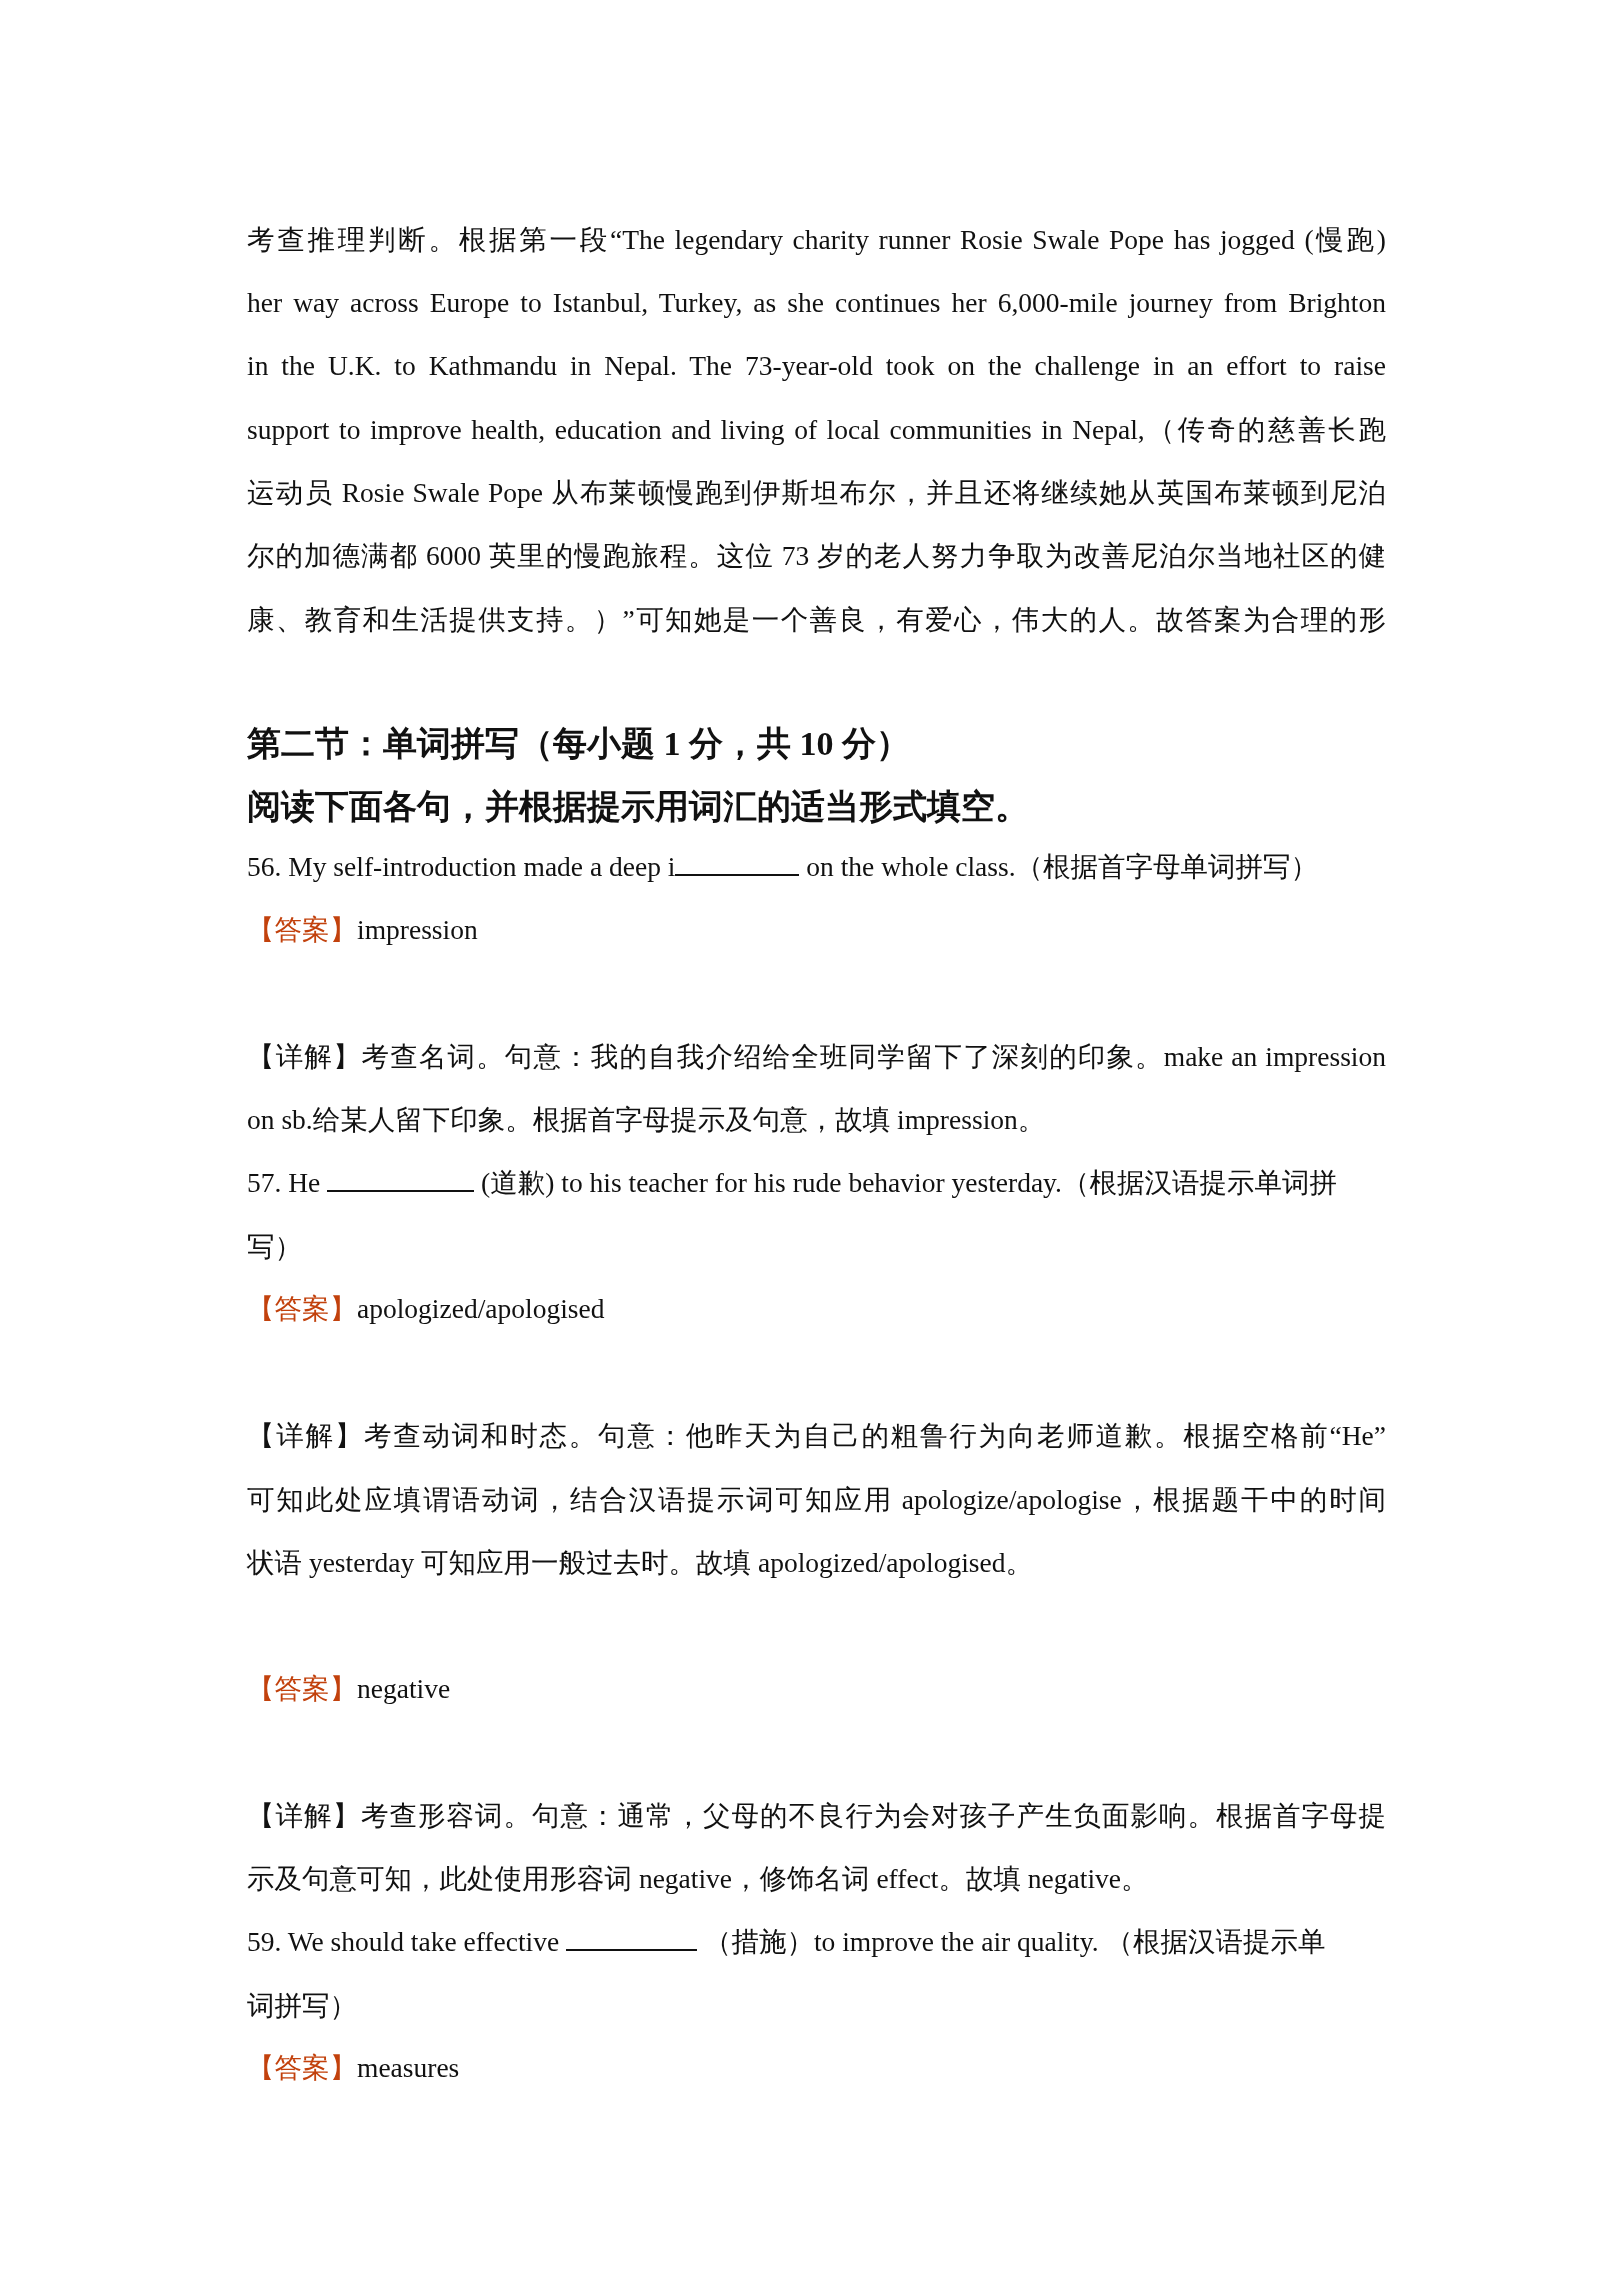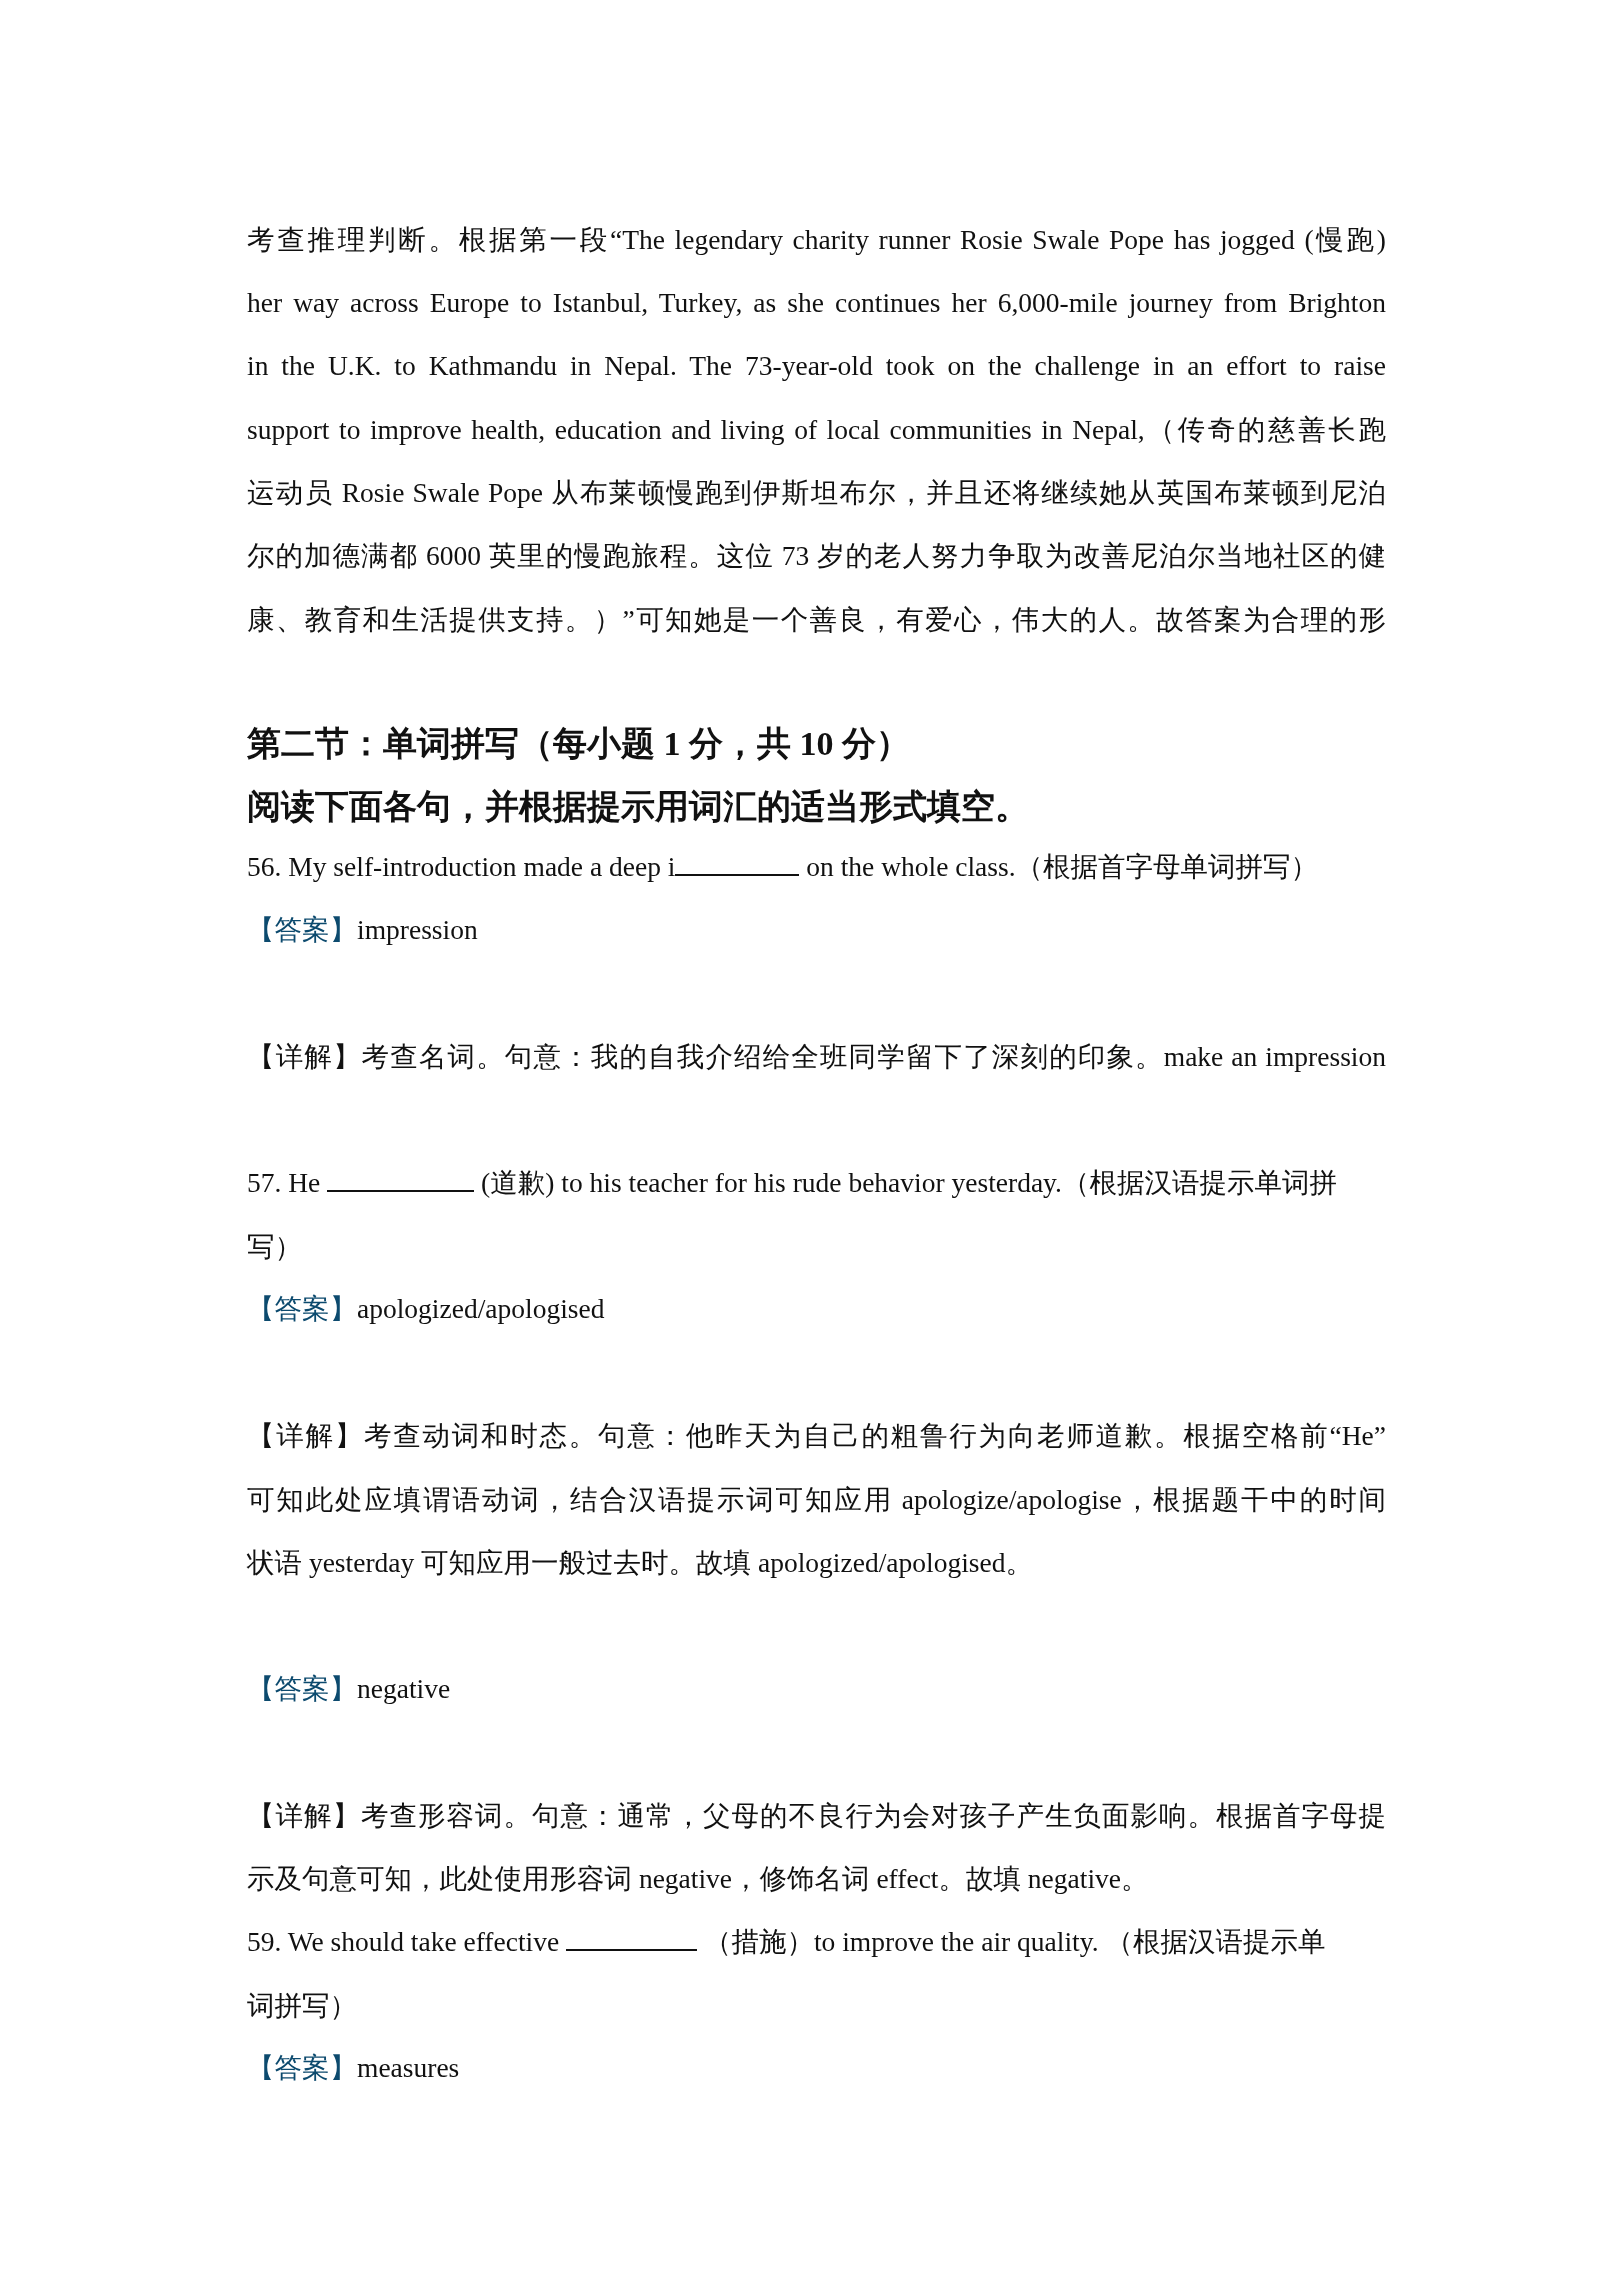--- a/index.html
+++ b/index.html
@@ -2,21 +2,21 @@
 <html style="font-size:10.5px"><head>
 <meta charset="utf-8">
 <style>
   html, body { margin: 0; padding: 0; background: #ffffff; }
   body { width: 1623px; height: 2295px; position: relative; overflow: hidden;
          font-family: "Liberation Serif", "DejaVu Serif", serif; color: #111; }
   .page { position: absolute; left: 0; top: 0; width: 1623px; height: 2295px; }
   .line { position: absolute; left: 247px; width: 1139px; font-size: 27.5px; line-height: 39px; white-space: nowrap; margin-top: 16px; }
   .justify { text-align: justify; text-align-last: justify; }
   .bold { font-weight: bold; font-size: 34px; }
-  .label-blue { color: #0c4a6e; font-family: Liberation Serif, serif; }
+  .label-blue { color: #c2410c; font-family: Liberation Serif, serif; }
   .blank { display: inline-block; border-bottom: 2px solid #111; height: 25px; vertical-align: baseline; }
 </style>
 </head>
 <body>
 
 <div class="page">
 
   <div class="line justify" style="top:204px">考查推理判断。根据第一段“The legendary charity runner Rosie Swale Pope has jogged (慢跑)</div>
   <div class="line justify" style="top:267px">her way across Europe to Istanbul, Turkey, as she continues her 6,000-mile journey from Brighton</div>
   <div class="line justify" style="top:330px">in the U.K. to Kathmandu in Nepal. The 73-year-old took on the challenge in an effort to raise</div>
@@ -32,20 +32,21 @@
     <span>56.</span>
     <span>My self-introduction made a deep i</span><span class="blank" style="width:124px"></span>
     <span>on the whole class.（根据首字母单词拼写）</span>
   </div>
   <div class="line" style="top:894px">
     <span class="label-blue">【答案】</span><span>impression</span>
   </div>
   <div class="line justify" style="top:1021px">
     <span>【详解】</span><span>考查名词。句意：我的自我介绍给全班同学留下了深刻的印象。make an impression</span>
   </div>
+  <div class="line" style="top:1084px">on sb.给某人留下印象。根据首字母提示及句意，故填 impression。</div>
 
   <div class="line" style="top:1147px">
     <span>57.</span>
     <span>He</span>
     <span class="blank" style="width:147px"></span>
     <span>(道歉) to his teacher for his rude behavior yesterday.（根据汉语提示单词拼</span>
   </div>
   <div class="line" style="top:1211px">写）</div>
   <div class="line justify" style="top:1400px">
     <span>【详解】</span><span>考查动词和时态。句意：他昨天为自己的粗鲁行为向老师道歉。根据空格前“He”</span>

